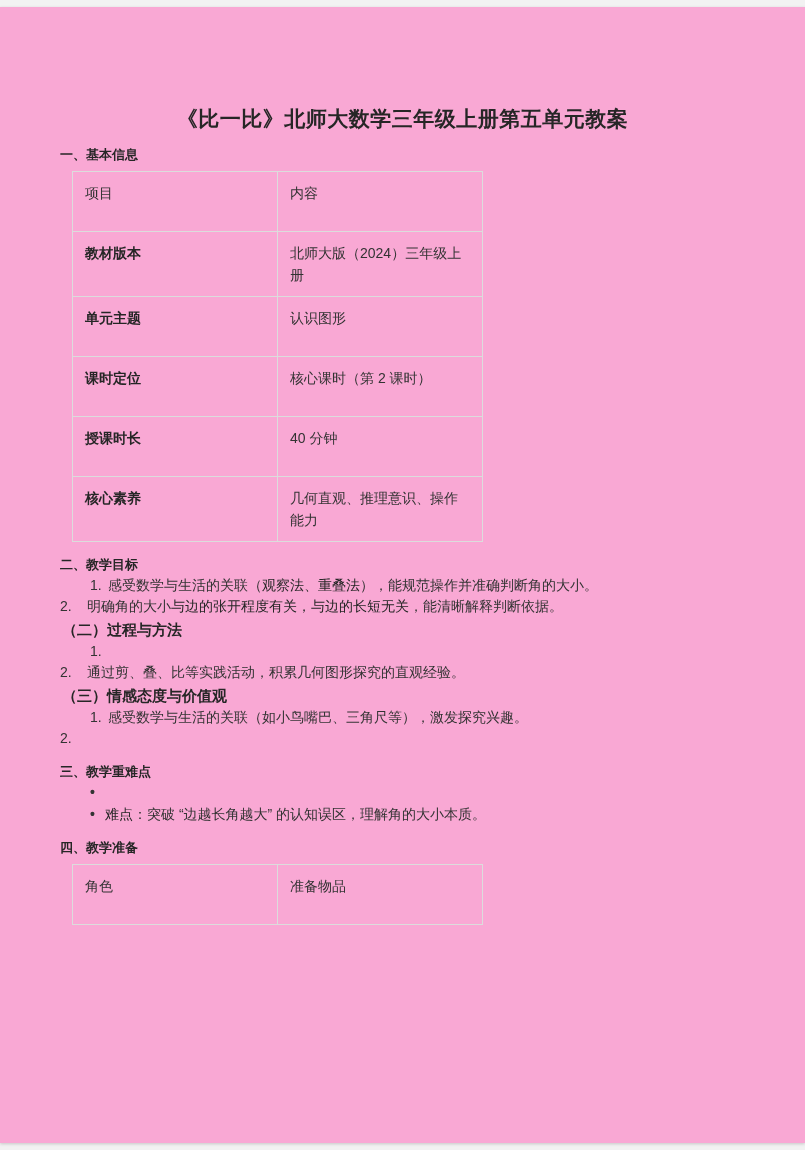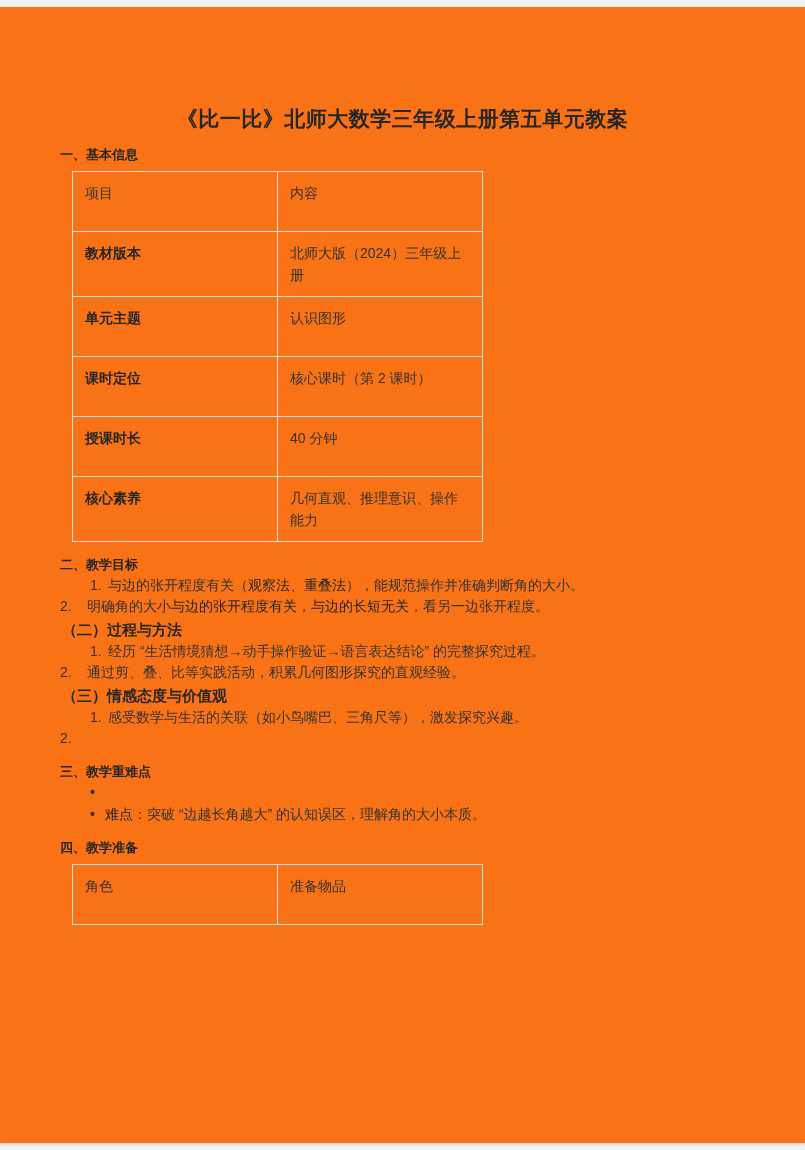--- a/index.html
+++ b/index.html
@@ -15,21 +15,21 @@
     overflow: hidden;
     position: relative;
     background: #f2f2f2;
   }
   .page {
     position: absolute;
     top: 7px;
     left: 0;
     width: 805px;
     height: 1136px;
-    background: #f97316;
+    background: #f9a8d4;
     box-sizing: border-box;
     padding: 0 60px;
     box-shadow: 0 1px 3px rgba(0,0,0,0.18);
     overflow: hidden;
   }
   h1.doc-title {
     margin: 0;
     padding-top: 98px;
     font-size: 21px;
     line-height: 27px;
@@ -128,31 +128,30 @@
           <td class="label">核心素养</td>
           <td>几何直观、推理意识、操作能力</td>
         </tr>
       </tbody>
     </table>
 
     <h2 class="sec gap-goals">二、教学目标</h2>
 
     <div class="li li1">
       <span class="num">1.</span>
-      <span class="txt"><span>与边的张开程度有关（</span><span class="b">观察法、重叠法</span><span>），能规范操作并准确判断角的大小。</span></span>
+      <span class="txt"><span>感受数学与生活的关联（</span><span class="b">观察法、重叠法</span><span>），能规范操作并准确判断角的大小。</span></span>
     </div>
     <div class="li li2">
       <span class="num">2.</span>
-      <span class="txt"><span>明确角的大小</span><span class="b">与边的张开程度有关，与边的长短无关</span><span>，看另一边张开程度。</span></span>
+      <span class="txt"><span>明确角的大小</span><span class="b">与边的张开程度有关，与边的长短无关</span><span>，能清晰解释判断依据。</span></span>
     </div>
 
     <h3 class="sub">（二）过程与方法</h3>
     <div class="li li1">
       <span class="num">1.</span>
-      <span class="txt">经历 “生活情境猜想→动手操作验证→语言表达结论” 的完整探究过程。</span>
     </div>
     <div class="li li2">
       <span class="num">2.</span>
       <span class="txt">通过剪、叠、比等实践活动，积累几何图形探究的直观经验。</span>
     </div>
 
     <h3 class="sub">（三）情感态度与价值观</h3>
     <div class="li li1">
       <span class="num">1.</span>
       <span class="txt">感受数学与生活的关联（如小鸟嘴巴、三角尺等），激发探究兴趣。</span>

